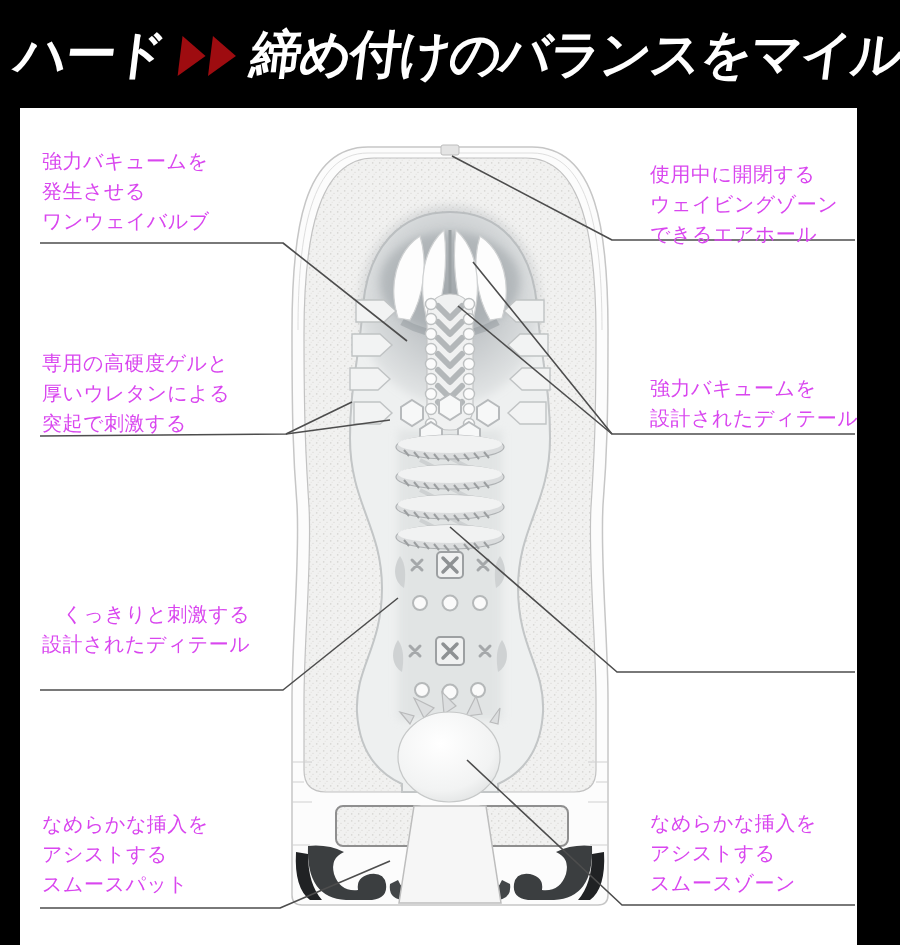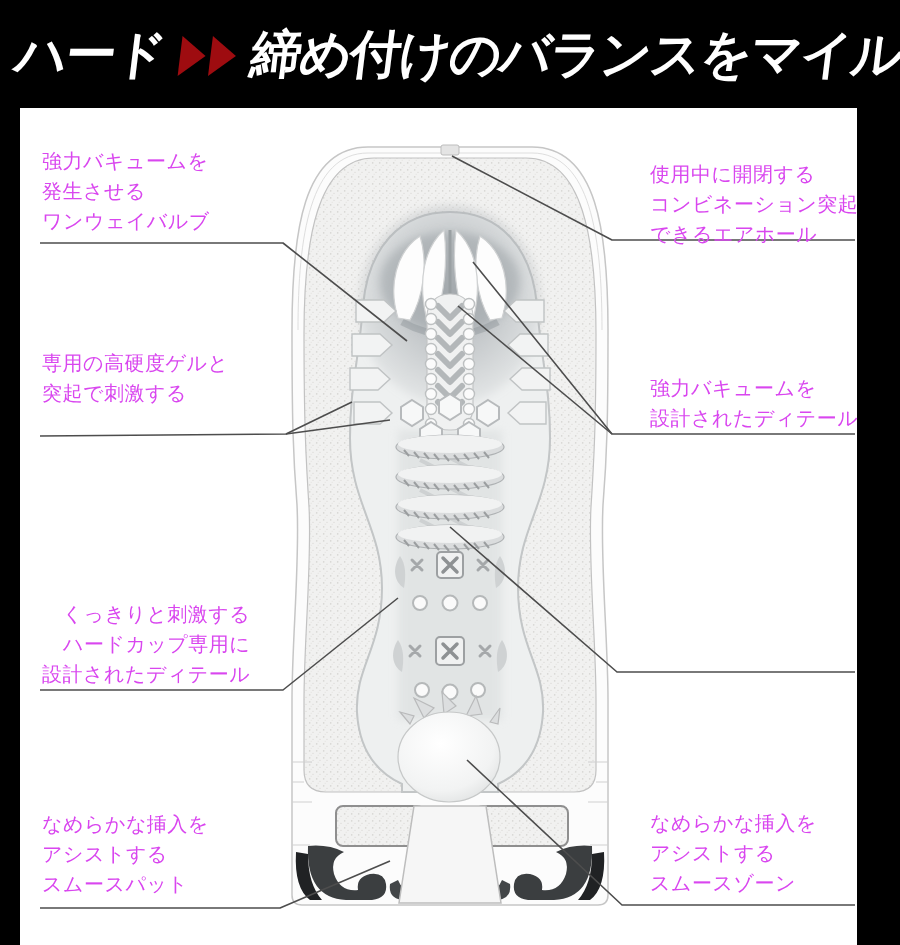--- a/index.html
+++ b/index.html
@@ -268,38 +268,38 @@
   </svg>
 
   <div class="note" style="left:42px;top:146px;">
     <span>強力バキュームを</span>
     <span>発生させる</span>
     <span>ワンウェイバルブ</span>
   </div>
 
   <div class="note" style="left:42px;top:348px;">
     <span>専用の高硬度ゲルと</span>
+    <span>厚いウレタンによる</span>
     <span>突起で刺激する</span>
   </div>
 
   <div class="note" style="left:42px;top:599px;text-align:right;">
     <span>くっきりと刺激する</span>
-    <span>ハードカップ専用に</span>
     <span>設計されたディテール</span>
   </div>
 
   <div class="note" style="left:42px;top:809px;">
     <span>なめらかな挿入を</span>
     <span>アシストする</span>
     <span>スムースパット</span>
   </div>
 
   <div class="note" style="left:650px;top:159px;">
     <span>使用中に開閉する</span>
-    <span>コンビネーション突起</span>
+    <span>ウェイビングゾーン</span>
     <span>できるエアホール</span>
   </div>
 
   <div class="note" style="left:650px;top:373px;">
     <span>強力バキュームを</span>
     <span>設計されたディテール</span>
     <span></span>
   </div>
 
 

